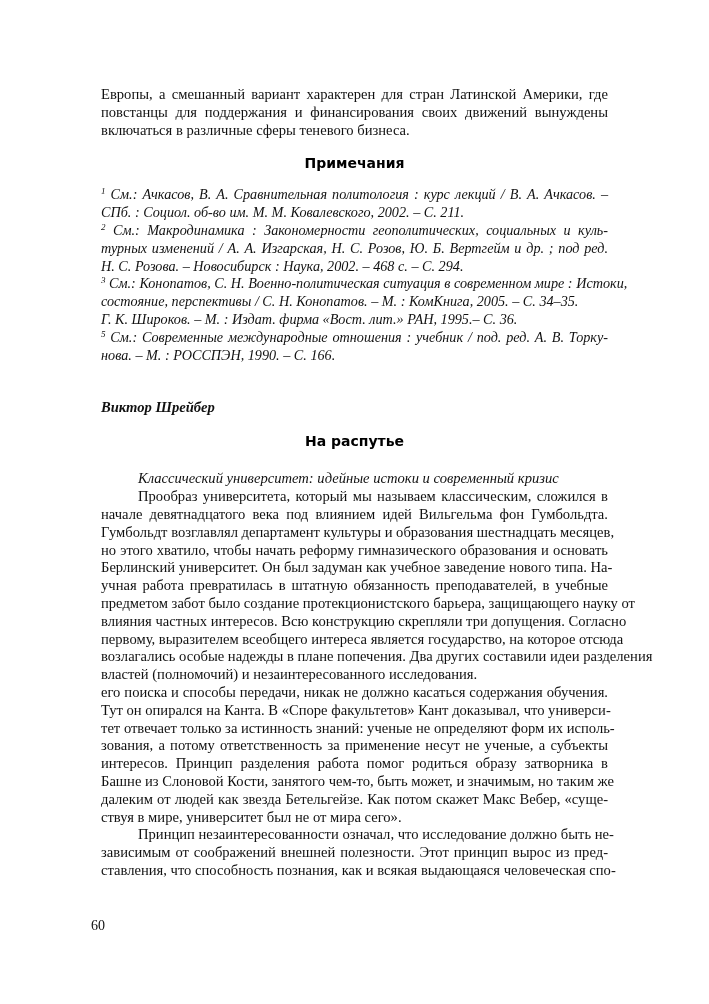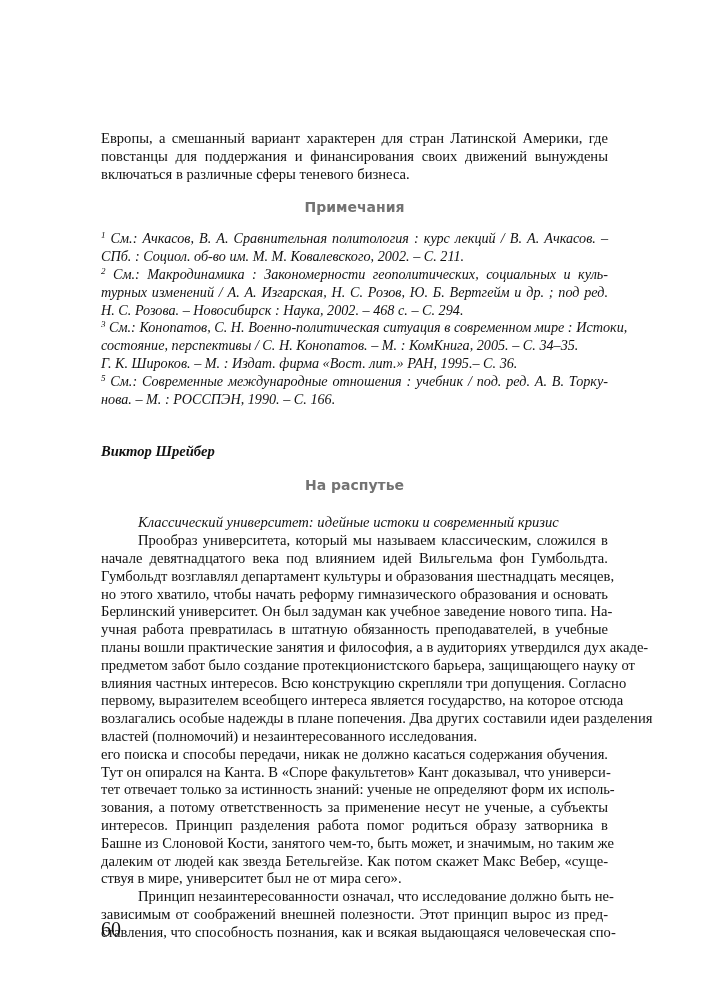--- a/index.html
+++ b/index.html
@@ -1,40 +1,40 @@
 <!DOCTYPE html>
 <html><head>
 <meta charset="utf-8">
 <style>
   html, body { margin: 0; padding: 0; background: #ffffff; }
   body { width: 709px; height: 1004px; position: relative; overflow: hidden; }
   .page {
     position: absolute; left: 101px; top: 86px; width: 507px;
-    font-family: "Liberation Serif", serif; font-size: 14.6px; color: #111; margin-top: 44px;
+    font-family: "Liberation Serif", serif; font-size: 14.6px; color: #111;
   }
   .line {
     height: 17.8px; line-height: 17.8px; white-space: nowrap;
     text-align: justify; text-align-last: justify; overflow: visible;
   }
   .line.last { text-align-last: left; }
   .indent { text-indent: 37px; }
   .sup { font-size: 9px; vertical-align: 5px; line-height: 0; }
   .heading {
     font-family: "DejaVu Sans", sans-serif; font-weight: bold; font-size: 14px;
-    text-align: center; height: 18px; line-height: 18px; color: #737373;
+    text-align: center; height: 18px; line-height: 18px; color: #000000;
   }
   .author {
     font-family: "Liberation Serif", serif; font-weight: bold; font-style: italic;
     font-size: 14.6px; text-align: left; height: 18px; line-height: 18px;
   }
   .subtitle { font-style: italic; }
   .notes .line { font-size: 14.2px; font-style: italic; }
   .page-number {
-    position: absolute; left: 101px; top: 918px; font-family: "Liberation Serif", serif;
-    font-size: 20px; color: #111;
+    position: absolute; left: 91px; top: 918px; font-family: "Liberation Serif", serif;
+    font-size: 14px; color: #111;
   }
 </style>
 </head>
 <body>
 
 <div class="page">
 
   <div>
     <div class="line">Европы, а смешанный вариант характерен для стран Латинской Америки, где</div>
     <div class="line">повстанцы для поддержания и финансирования своих движений вынуждены</div>
@@ -77,21 +77,20 @@
   <div>
     <div class="line last indent subtitle">Классический университет: идейные истоки и современный кризис</div>
 
     <div>
       <div class="line indent">Прообраз университета, который мы называем классическим, сложился в</div>
       <div class="line">начале девятнадцатого века под влиянием идей Вильгельма фон Гумбольдта.</div>
       <div class="line">Гумбольдт возглавлял департамент культуры и образования шестнадцать месяцев,</div>
       <div class="line">но этого хватило, чтобы начать реформу гимназического образования и основать</div>
       <div class="line">Берлинский университет. Он был задуман как учебное заведение нового типа. На-</div>
       <div class="line">учная работа превратилась в штатную обязанность преподавателей, в учебные</div>
-      <div class="line">планы вошли практические занятия и философия, а в аудиториях утвердился дух акаде-</div>
       <div class="line">предметом забот было создание протекционистского барьера, защищающего науку от</div>
       <div class="line">влияния частных интересов. Всю конструкцию скрепляли три допущения. Согласно</div>
       <div class="line">первому, выразителем  всеобщего интереса является государство, на которое отсюда</div>
       <div class="line">возлагались особые надежды в плане попечения. Два других составили идеи разделения</div>
       <div class="line last">властей (полномочий) и незаинтересованного исследования.</div>
     </div>
 
     <div>
       <div class="line">его поиска и способы передачи, никак не должно касаться содержания обучения.</div>
       <div class="line">Тут он опирался на Канта. В «Споре факультетов» Кант доказывал, что универси-</div>

